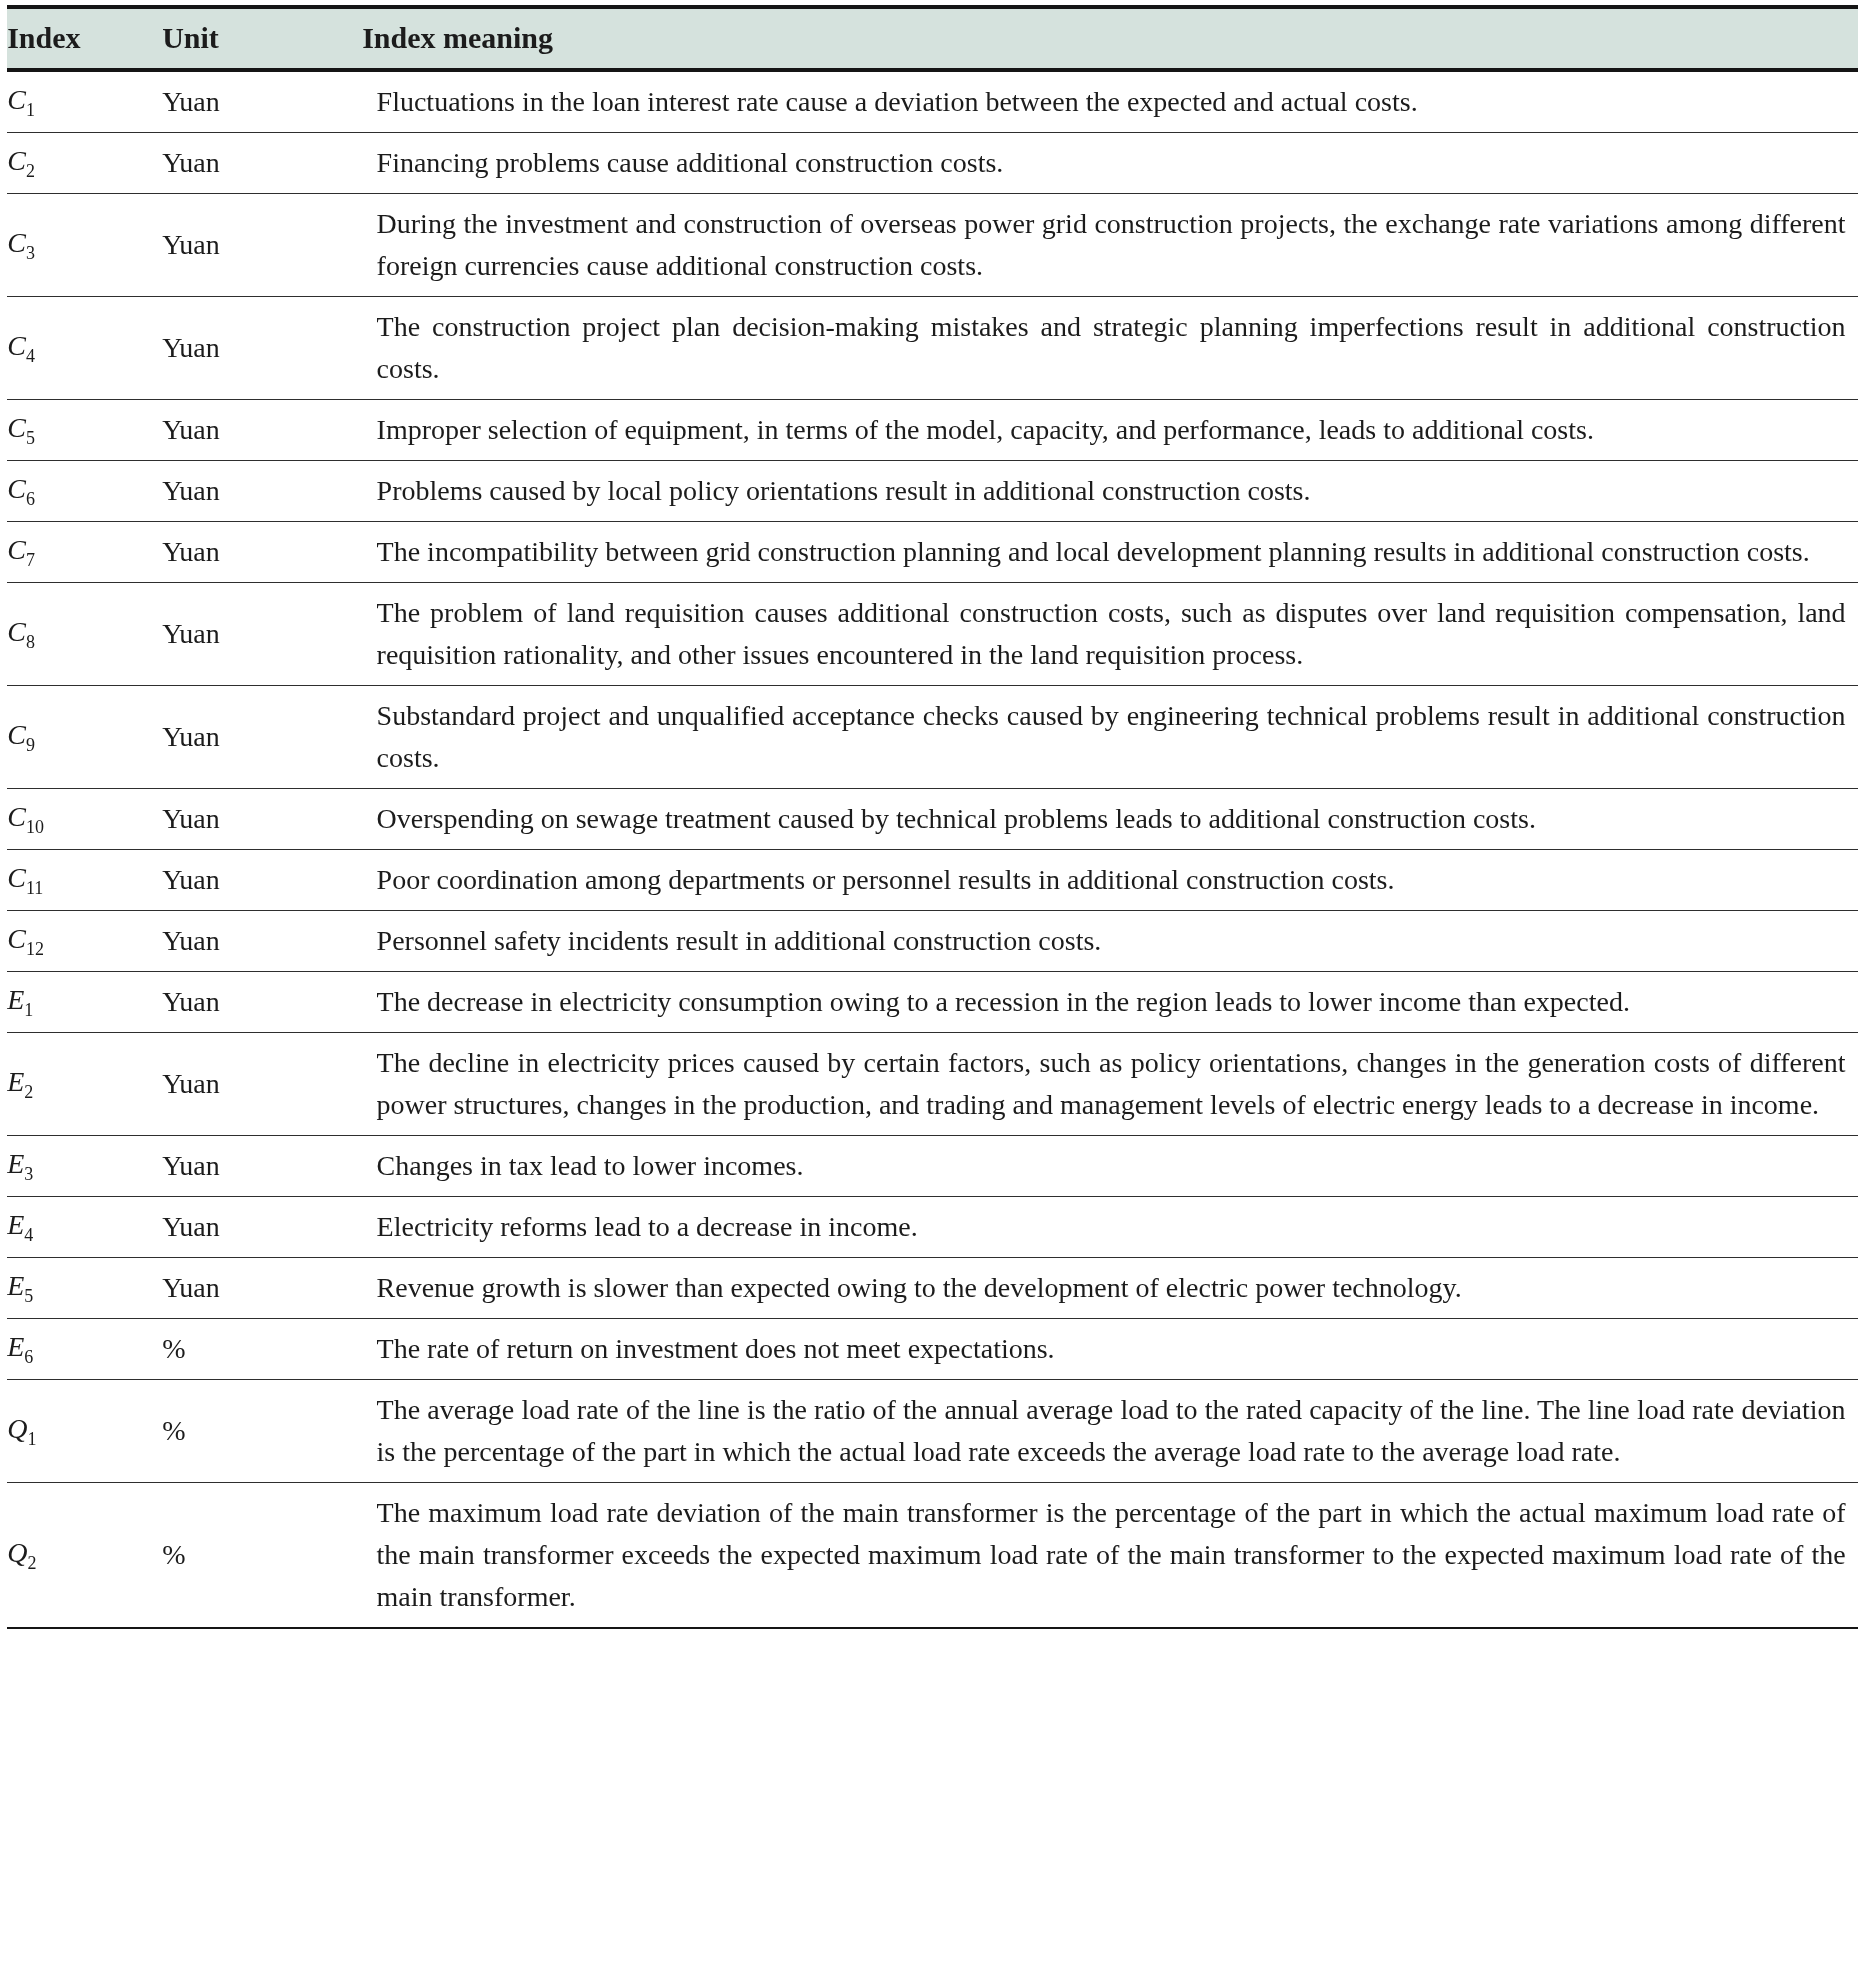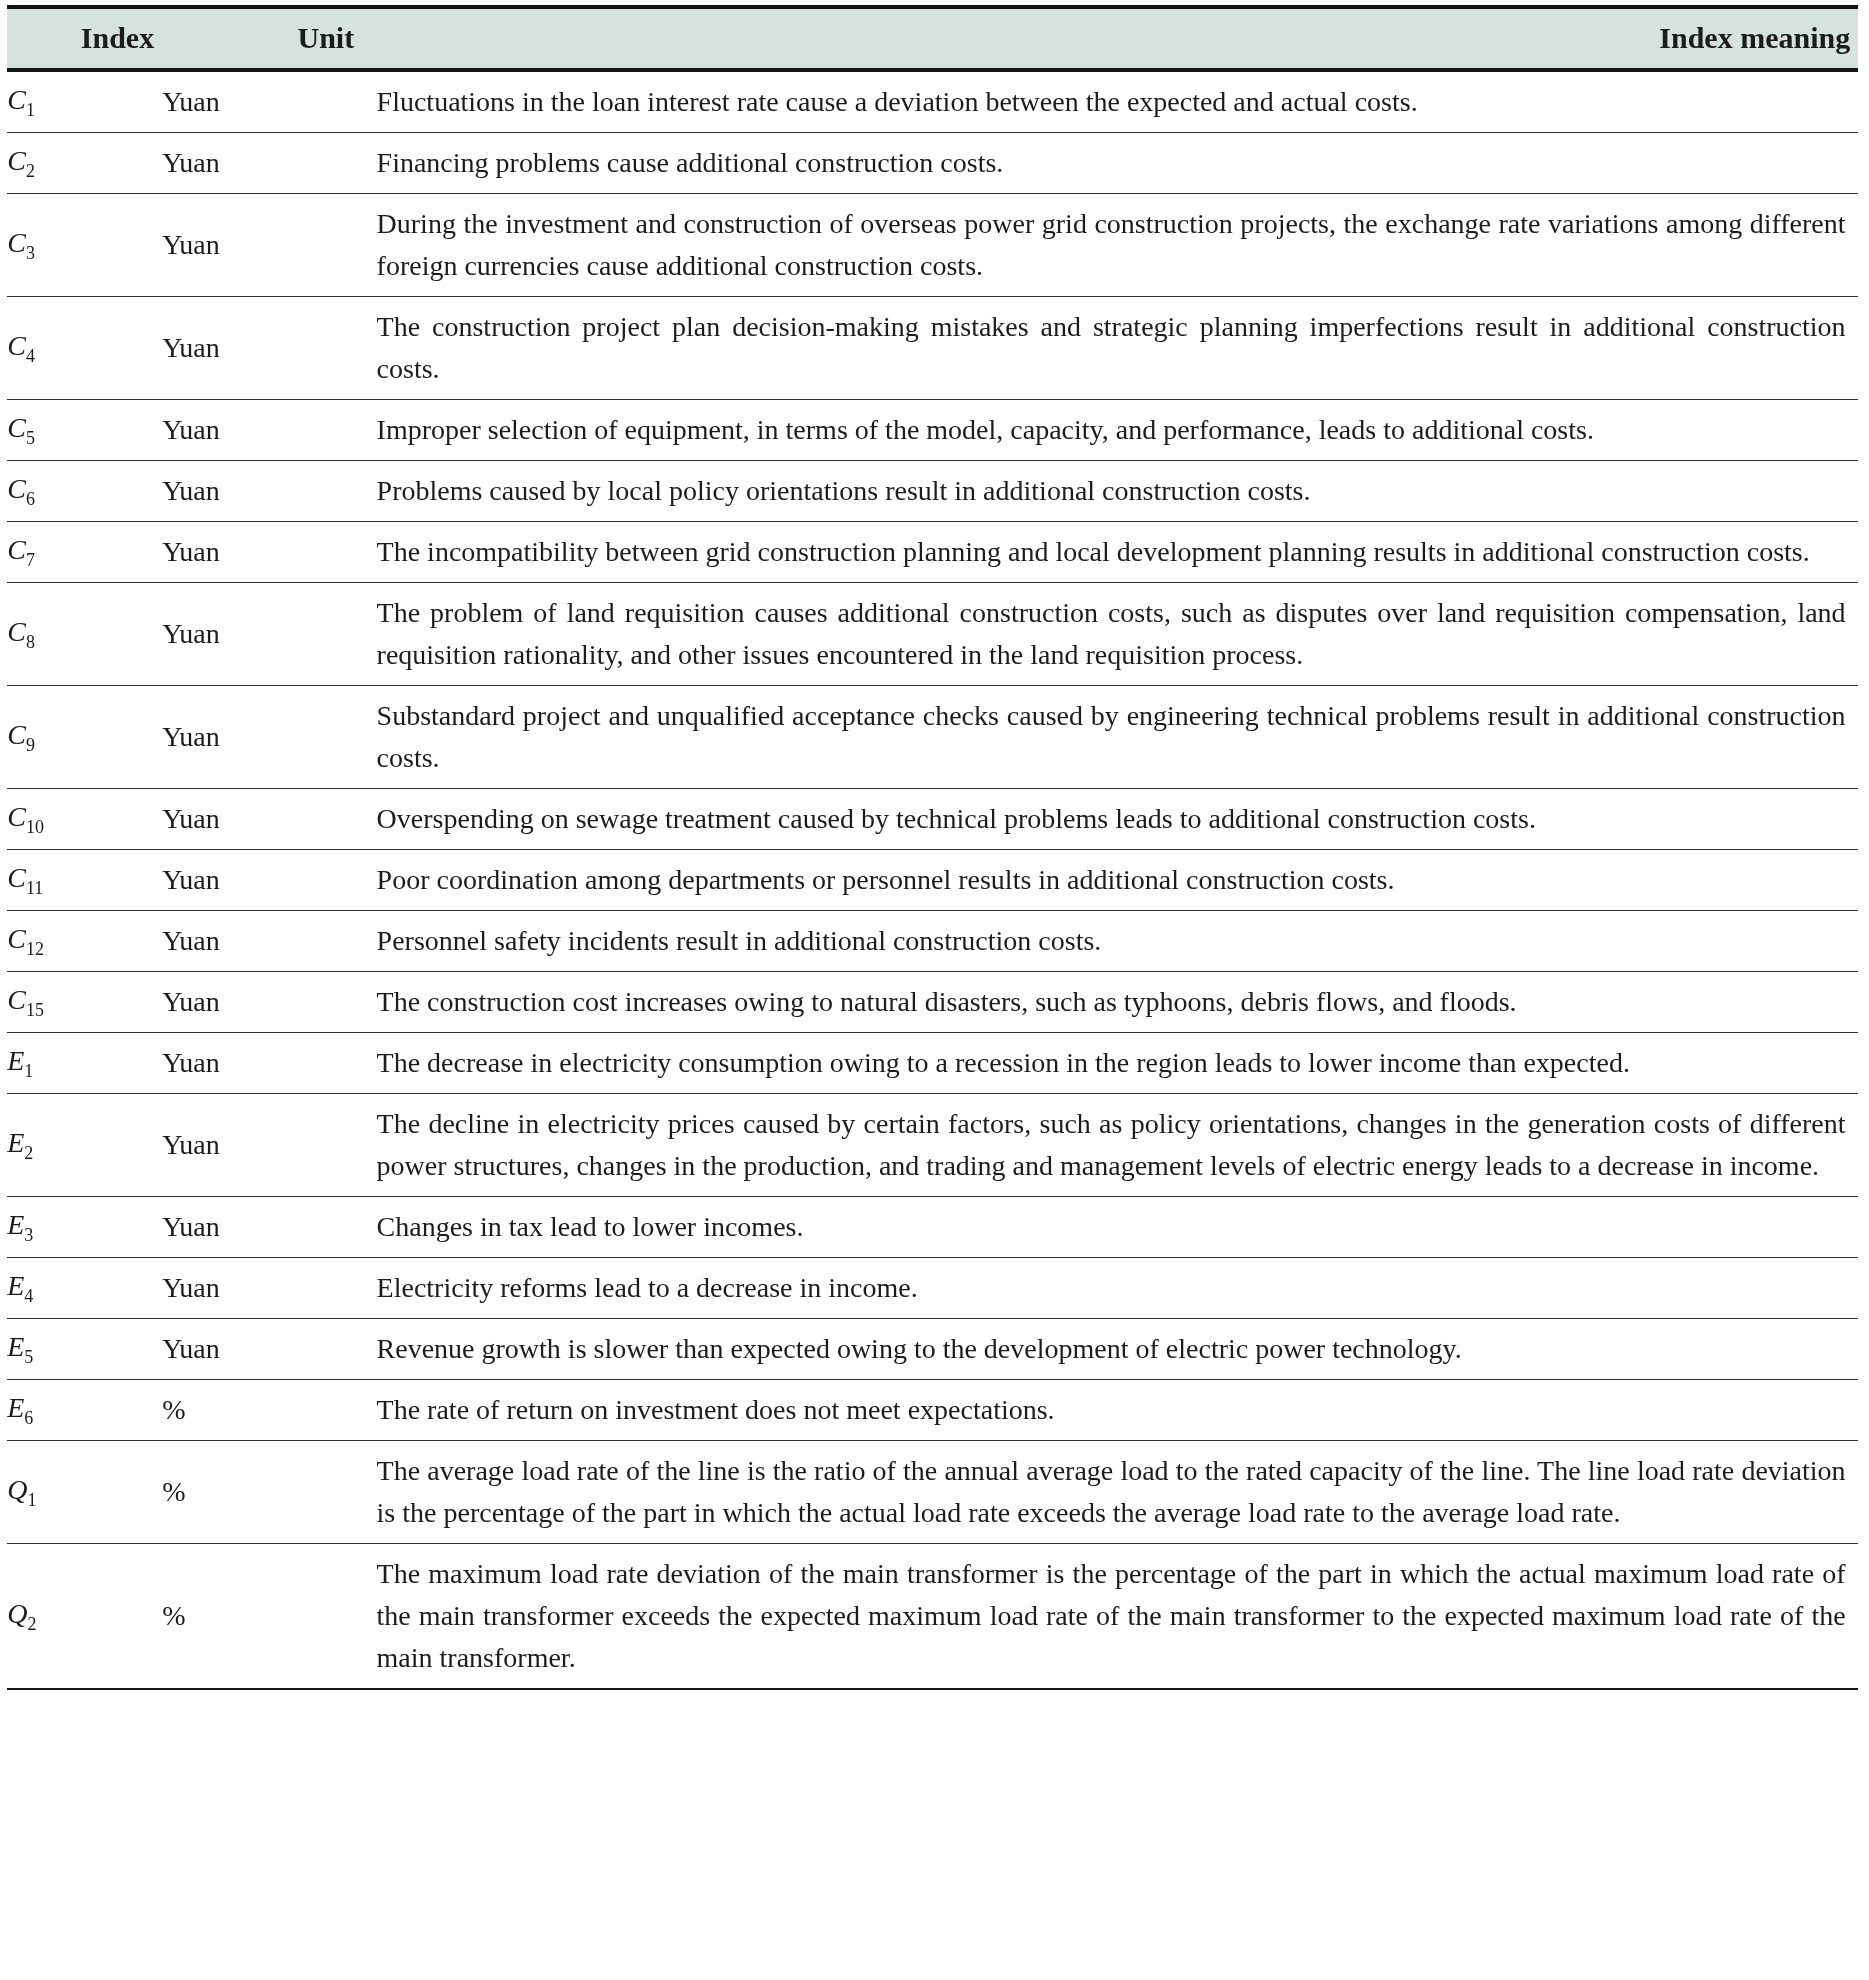--- a/index.html
+++ b/index.html
@@ -32,23 +32,23 @@
   col.col-index { width: 155px; }
   col.col-unit  { width: 200px; }
   thead tr {
     background: var(--header-bg);
     height: 63px;
     border-bottom: 4.5px solid var(--border-dark);
   }
   thead th {
     font-size: 30px;
     font-weight: bold;
-    text-align: right;
+    text-align: left;
     vertical-align: middle;
-    padding: 8px;
+    padding: 0;
   }
   tbody tr {
     border-bottom: 1.8px solid var(--border-row);
   }
   tbody td {
     font-size: 28px;
     vertical-align: middle;
     padding: 9px 0;
   }
   td.c-index, td.c-unit {
@@ -167,27 +167,20 @@
   </tr>
         <tr>
     <td class="c-index">
       <span class="idx-letter">C</span><span class="idx-sub">12</span>
     </td>
     <td class="c-unit">Yuan</td>
     <td class="c-meaning">Personnel safety incidents result in additional construction costs.</td>
   </tr>
         <tr>
     <td class="c-index">
-      <span class="idx-letter">C</span><span class="idx-sub">15</span>
-    </td>
-    <td class="c-unit">Yuan</td>
-    <td class="c-meaning">The construction cost increases owing to natural disasters, such as typhoons, debris flows, and floods.</td>
-  </tr>
-        <tr>
-    <td class="c-index">
       <span class="idx-letter">E</span><span class="idx-sub">1</span>
     </td>
     <td class="c-unit">Yuan</td>
     <td class="c-meaning">The decrease in electricity consumption owing to a recession in the region leads to lower income than expected.</td>
   </tr>
         <tr>
     <td class="c-index">
       <span class="idx-letter">E</span><span class="idx-sub">2</span>
     </td>
     <td class="c-unit">Yuan</td>

